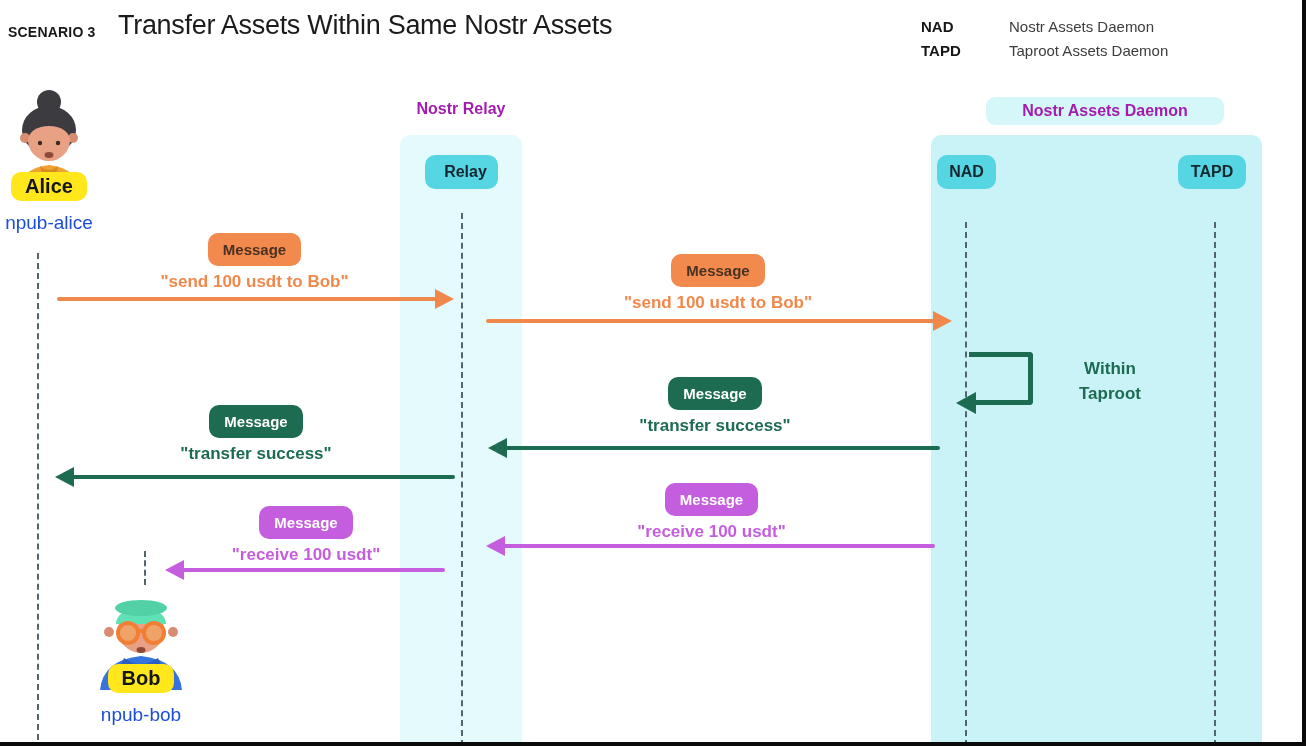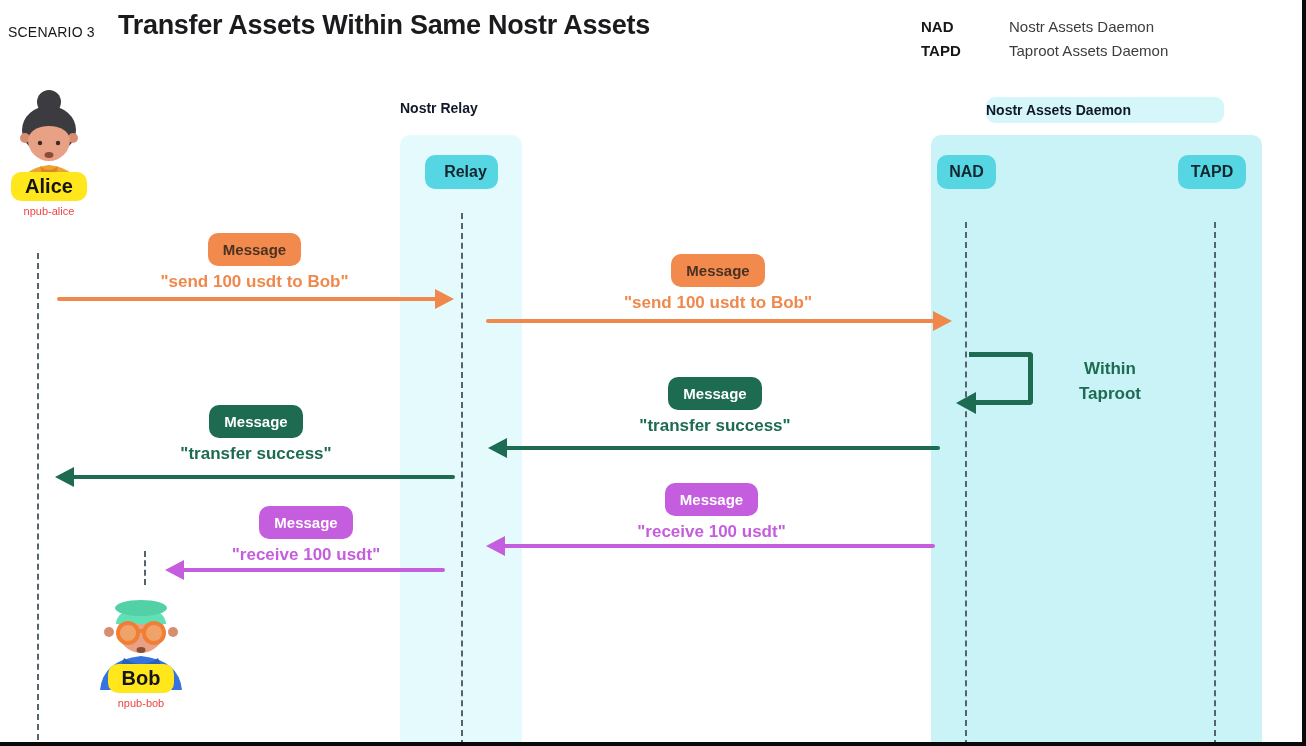--- a/index.html
+++ b/index.html
@@ -12,41 +12,41 @@
     height: 746px;
     background: #ffffff;
     border-right: 4px solid #0a0a0a;
     border-bottom: 4px solid #0a0a0a;
     overflow: hidden;
   }
 
   
   .scenario-label {
     position: absolute; left: 8px; top: 24px;
-    font-size: 14px; font-weight: 400; color: #17171a; letter-spacing: .2px;
+    font-size: 14px; font-weight: 700; color: #17171a; letter-spacing: .2px;
   }
   .page-title {
     position: absolute; left: 118px; top: 10px;
-    font-size: 27px; font-weight: 700; color: #1b1b1e; letter-spacing: -0.3px;
+    font-size: 27px; font-weight: 400; color: #1b1b1e; letter-spacing: -0.3px;
   }
 
   
   .legend { position: absolute; left: 921px; top: 18px; }
   .legend-row { display: flex; margin-bottom: 7px; }
   .legend-abbr { width: 88px; font-size: 15px; font-weight: 700; color: #17171a; }
   .legend-name { font-size: 15px; color: #3d3d40; }
 
   
   .band { position: absolute; top: 135px; bottom: 0; border-radius: 10px 10px 0 0; }
   .band.relay { left: 400px; width: 122px; background: #e4fafd; }
   .band.nad   { left: 931px; width: 331px; background: #c9f3f7; }
 
   .col-header {
-    position: absolute; top: 100px; font-size: 14px; font-weight: 700; color: #0f172a;
-    text-align: left;
+    position: absolute; top: 100px; font-size: 16px; font-weight: 700; color: #a21caf;
+    text-align: center;
   }
   .col-header.relay { left: 400px; width: 122px; }
   .col-header.nad {
     left: 986px; width: 238px; top: 97px;
     background: #d6f7fa; border-radius: 9px; padding: 5px 0;
   }
 
   
   .chip {
     position: absolute; top: 155px; height: 34px;
@@ -68,21 +68,21 @@
 
   
   .actor { position: absolute; display: flex; flex-direction: column; align-items: center; }
   .actor.alice { left: 4px;  top: 88px;  width: 90px; text-align: right; }
   .actor.bob   { left: 88px; top: 584px; width: 106px; }
   .actor svg { display: block; }
   .name-chip {
     background: #ffe71c; border-radius: 10px; padding: 3px 14px;
     font-size: 20px; font-weight: 700; color: #141414; margin-top: -26px;
   }
-  .npub { font-size: 11px; color: #ef4444; margin-top: 4px; }
+  .npub { font-size: 19px; color: #1d4ed8; margin-top: 11px; }
 
   
   .message { position: absolute; text-align: center; }
   .msg-badge {
     display: inline-block; border-radius: 10px; padding: 8px 15px;
     font-size: 15px; font-weight: 700;
   }
   .msg-text { font-size: 17px; font-weight: 700; margin-top: 6px; }
 
   .message.orange .msg-badge { background: #f2894d; color: #4a3222; }

